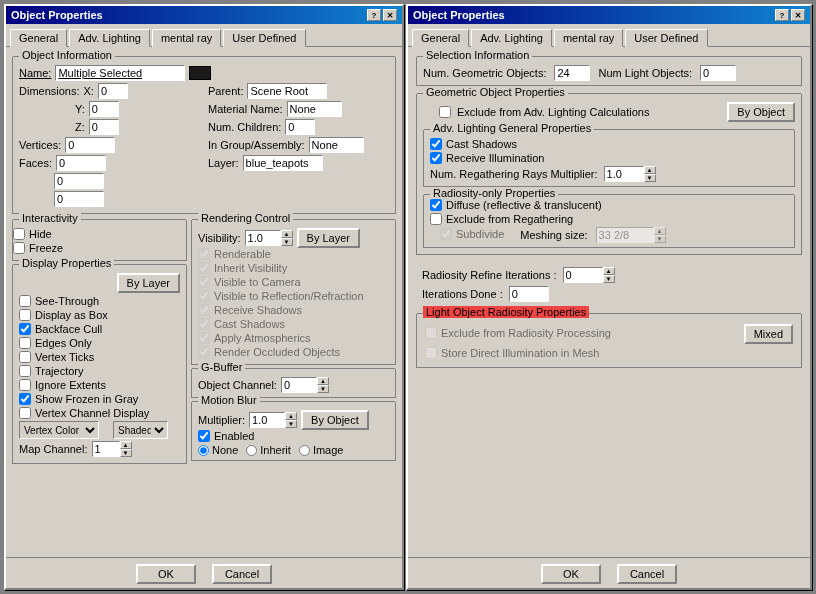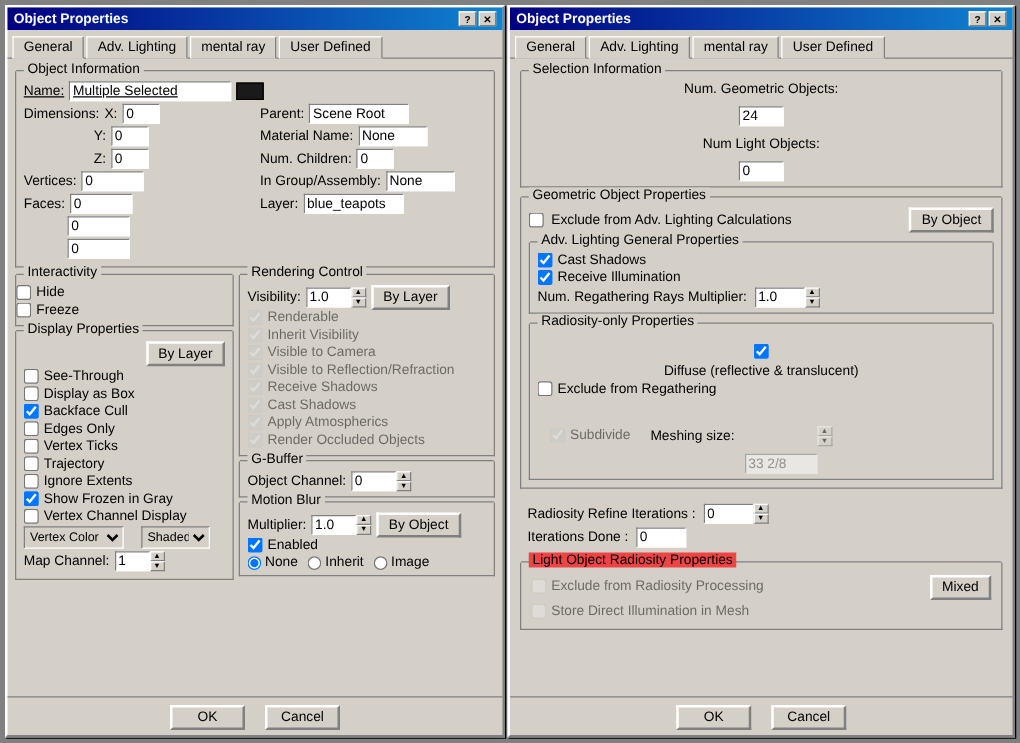--- a/index.html
+++ b/index.html
@@ -482,33 +482,33 @@
     <div class="tab">General</div>
     <div class="tab active">Adv. Lighting</div>
     <div class="tab">mental ray</div>
     <div class="tab">User Defined</div>
   </div>
   <div class="content" style="padding:4px 8px; overflow-y:auto;">
 
     <div style="border:1px solid #808080; border-top:none; padding:4px 6px; position:relative; margin-top:6px;">
       <div style="border-top:1px solid #808080; position:absolute; top:-1px; left:0; right:0;"></div>
       <div style="position:absolute; top:-8px; left:6px; background:#d4d0c8; padding:0 3px;">Selection Information</div>
-      <div style="display:flex; align-items:center; gap:8px; margin-top:4px;flex-direction:column;">
+      <div style="display:flex; align-items:center; gap:8px; margin-top:4px;">
         <span>Num. Geometric Objects:</span>
         <input type="text" value="24" style="width: 36px;">
         <span>Num Light Objects:</span>
         <input type="text" value="0" style="width: 36px;">
       </div>
     </div>
 
     <div style="border:1px solid #808080; border-top:none; padding:4px 6px 6px; position:relative; margin-top:8px;">
       <div style="border-top:1px solid #808080; position:absolute; top:-1px; left:0; right:0;"></div>
       <div style="position:absolute; top:-8px; left:6px; background:#d4d0c8; padding:0 3px;">Geometric Object Properties</div>
 
-      <div style="display:flex; align-items:center; gap:6px; margin-top:4px;">
+      <div style="display:flex; align-items:center; gap:6px; margin-top:4px;margin-left:16px;">
         <input type="checkbox" style="">
         <span>Exclude from Adv. Lighting Calculations</span>
         <button class="btn" style="margin-left:auto;">By Object</button>
       </div>
 
       <div style="border:1px solid #808080; border-top:none; padding:4px 6px; position:relative; margin-top:8px;">
         <div style="border-top:1px solid #808080; position:absolute; top:-1px; left:0; right:0;"></div>
         <div style="position:absolute; top:-8px; left:6px; background:#d4d0c8; padding:0 3px;">Adv. Lighting General Properties</div>
         <div class="checkbox-row" style="margin-top:4px;">
           <input type="checkbox" checked="" style="">
@@ -526,36 +526,36 @@
               <div class="spin-btn">▲</div>
               <div class="spin-btn">▼</div>
             </div>
           </div>
         </div>
       </div>
 
       <div style="border:1px solid #808080; border-top:none; padding:4px 6px; position:relative; margin-top:8px;">
         <div style="border-top:1px solid #808080; position:absolute; top:-1px; left:0; right:0;"></div>
         <div style="position:absolute; top:-8px; left:6px; background:#d4d0c8; padding:0 3px;">Radiosity-only Properties</div>
-        <div class="checkbox-row" style="margin-top:12px;flex-direction:column;">
+        <div class="checkbox-row" style="margin-top:0;">
           <input type="checkbox" checked="" style="">
           <span>Diffuse (reflective &amp; translucent)</span>
         </div>
         <div class="checkbox-row">
           <input type="checkbox" style="">
           <span>Exclude from Regathering</span>
         </div>
         <div style="display:flex; align-items:center; gap:8px; margin-top:2px; margin-left:10px;">
           <div class="checkbox-row disabled-check">
             <input type="checkbox" checked="" disabled="" style="">
             <span>Subdivide</span>
           </div>
           <span style="margin-left:8px;">Meshing size:</span>
           <div class="spinner disabled-check">
-            <input type="text" class="spin-input" value="33 2/8" style="width: 58px; margin-top: 44px;" disabled="">
+            <input type="text" class="spin-input" value="33 2/8" style="width: 58px;" disabled="">
             <div class="spin-buttons">
               <div class="spin-btn">▲</div>
               <div class="spin-btn">▼</div>
             </div>
           </div>
         </div>
       </div>
     </div>
 
     <div style="margin-top:8px; padding:4px 6px;">

